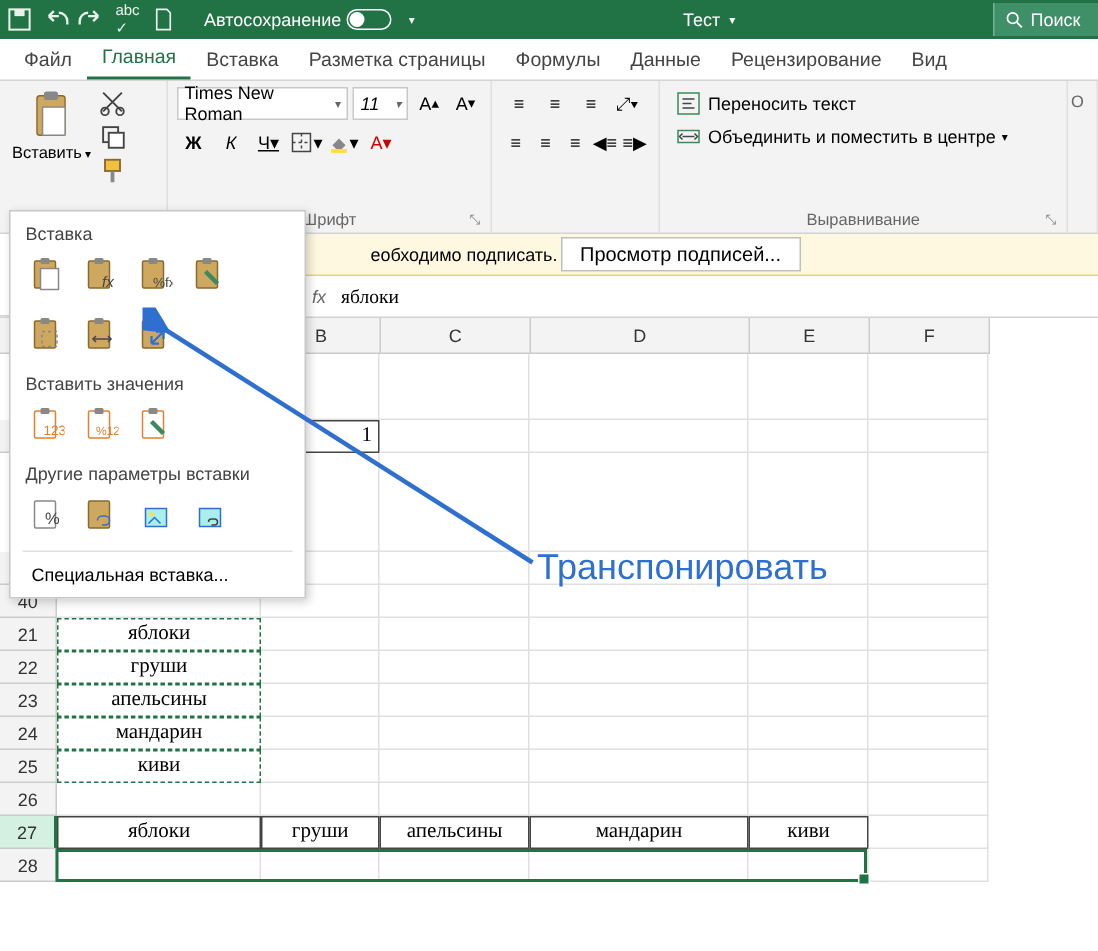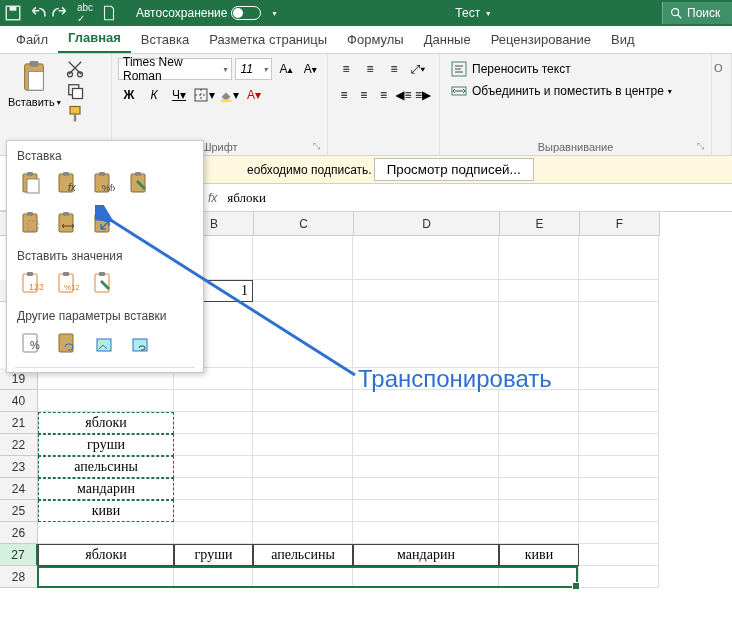--- a/index.html
+++ b/index.html
@@ -12,21 +12,21 @@
   .titlebar .center { flex: 1; display: flex; justify-content: center; align-items: center; gap: 6px; font-size: 12px; }
   .autosave { display: flex; align-items: center; gap: 4px; margin-left: 12px; }
   .toggle { width: 30px; height: 14px; border: 1px solid #fff; border-radius: 7px; position: relative; }
   .toggle::after { content: ""; width: 10px; height: 10px; background: #fff; border-radius: 50%; position: absolute; top: 1px; left: 1px; }
   .search { background: #3f8f68; height: 22px; width: 70px; display: flex; align-items: center; padding: 0 6px; gap: 4px; border-left: 1px solid rgba(255,255,255,.3); border-right: none; margin-right: -4px; }
   .search svg { width: 14px; height: 14px; }
 
   
   .tabs { height: 28px; background: #fff; display: flex; border-bottom: 1px solid #d4d4d4; align-items: flex-end; padding-left: 6px; }
   .tab { padding: 6px 10px; font-size: 13px; color: #444; cursor: pointer; }
-  .tab.active { border-bottom: 2px solid #217346; color: #217346; font-weight: 700; }
+  .tab.active { border-bottom: 2px solid #217346; color: #217346; font-weight: 400; }
 
   
   .ribbon { height: 102px; background: #f3f3f3; border-bottom: 1px solid #d4d4d4; display: flex; }
   .group { border-right: 1px solid #e0e0e0; padding: 4px 6px 2px; display: flex; flex-direction: column; position: relative; }
   .group-label { font-size: 11px; color: #666; text-align: center; margin-top: auto; padding-top: 2px; }
   .group-launcher { position: absolute; bottom: 4px; right: 4px; width: 10px; height: 10px; font-size: 9px; color: #888; }
 
   .clipboard-group { width: 112px; }
   .paste-btn { display: flex; flex-direction: column; align-items: center; cursor: pointer; padding: 2px; }
   .paste-btn svg { width: 30px; height: 34px; }
@@ -542,20 +542,21 @@
         </svg>
       </div>
     <div class="picon">
         <svg viewBox="0 0 24 24">
           <rect x="6" y="8" width="14" height="12" fill="#aee" stroke="#2f6fd0"></rect>
           <path d="M12 17a2 2 0 012-2h2a2 2 0 010 4h-2" fill="none" stroke="#444"></path>
         </svg>
       </div>
   </div>
   <div class="sep"></div>
+  <div class="special">Специальная вставка...</div>
 </div>
 
 <svg class="arrow" style="left:95px;top:205px;width:270px;height:180px">
   <defs>
       <marker id="arr" markerWidth="12" markerHeight="12" refX="2" refY="6" orient="auto">
         <path d="M12 0L0 6l12 6z" fill="#2f6fd0"></path>
       </marker>
     </defs>
   <line x1="260" y1="170" x2="14" y2="14" stroke="#2f6fd0" stroke-width="3" marker-end="url(#arr)"></line>
 </svg>

